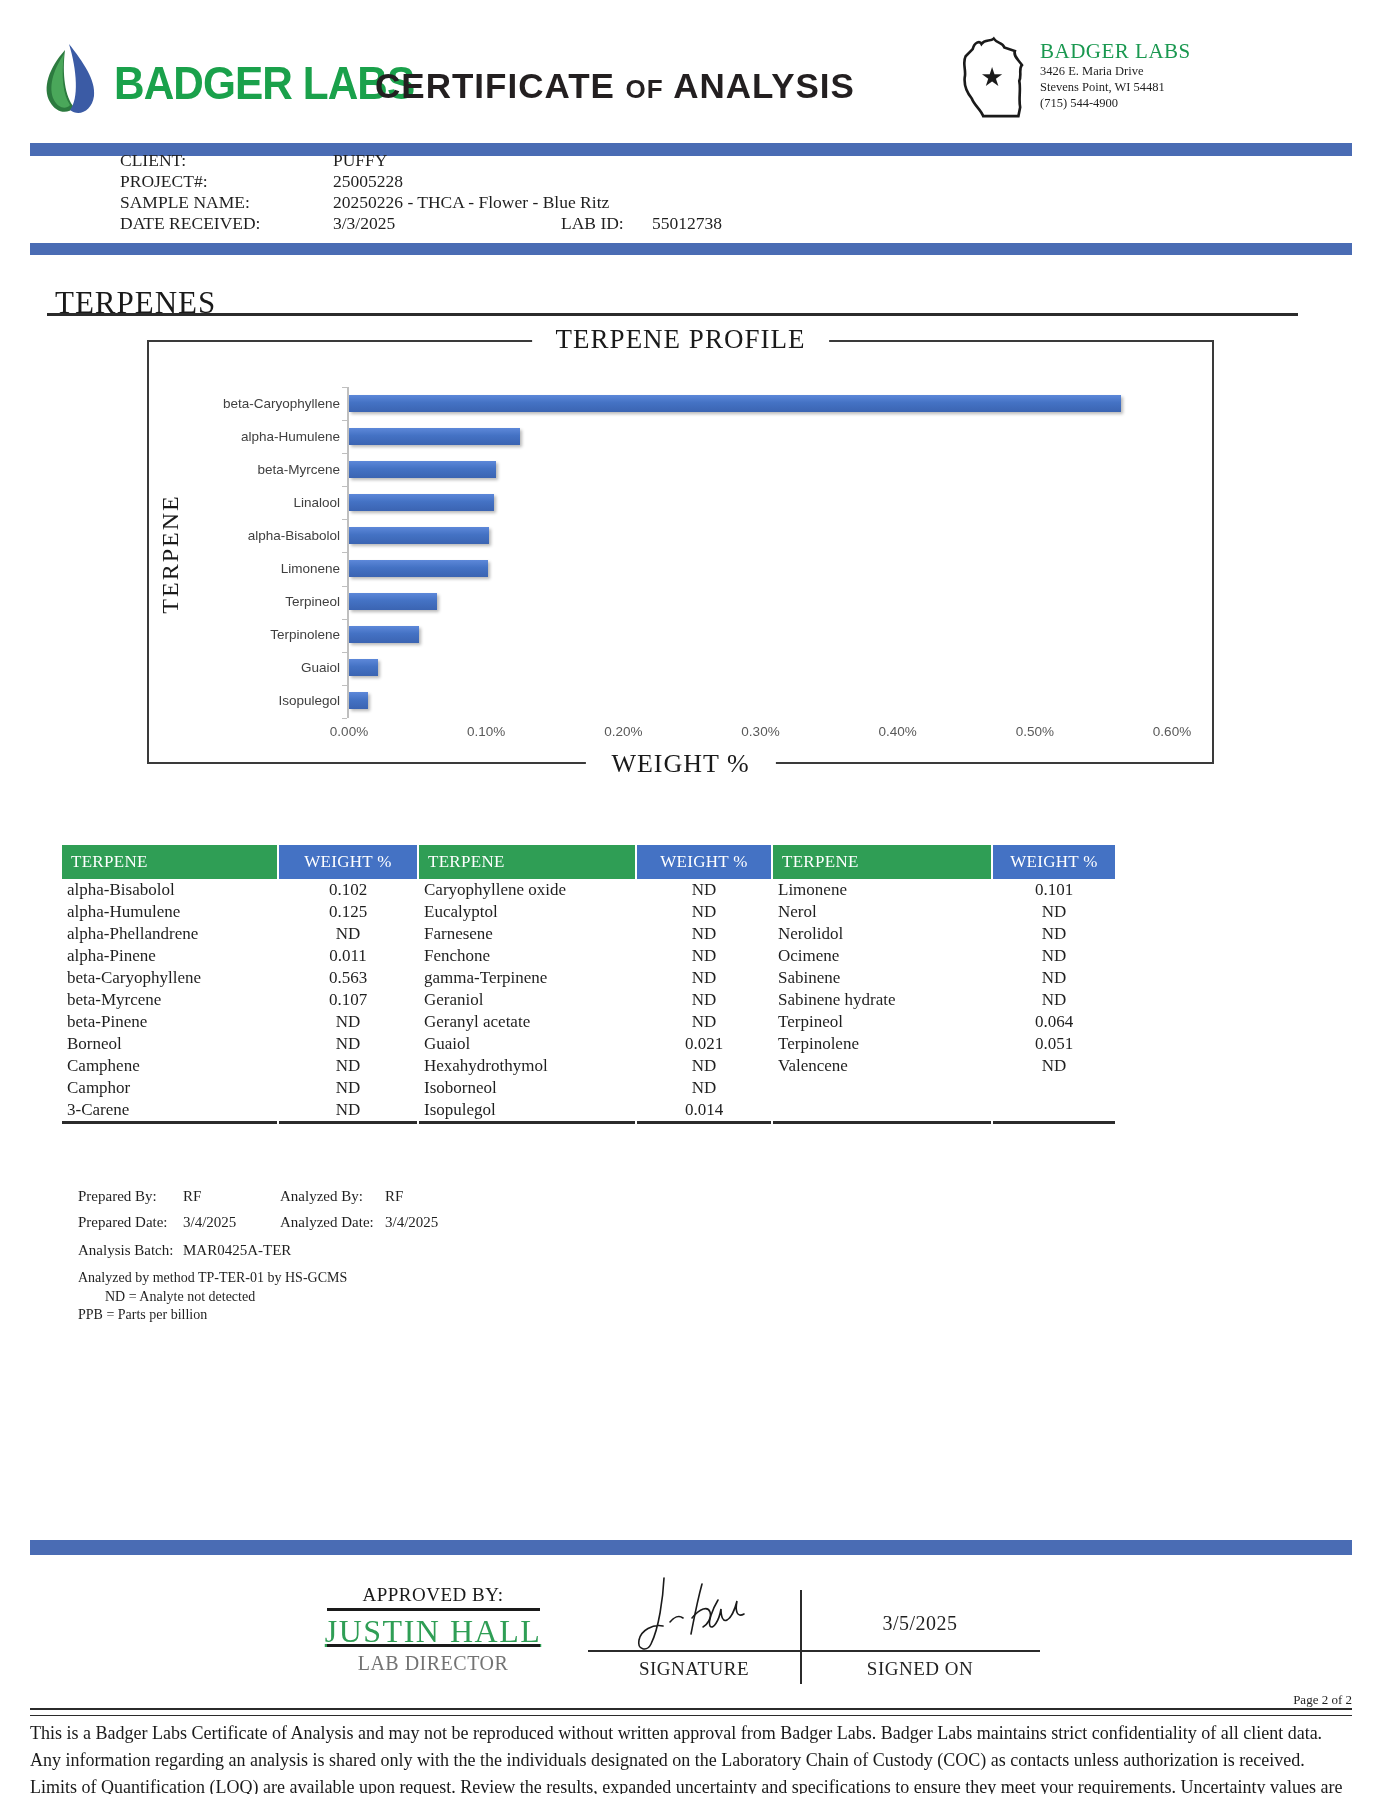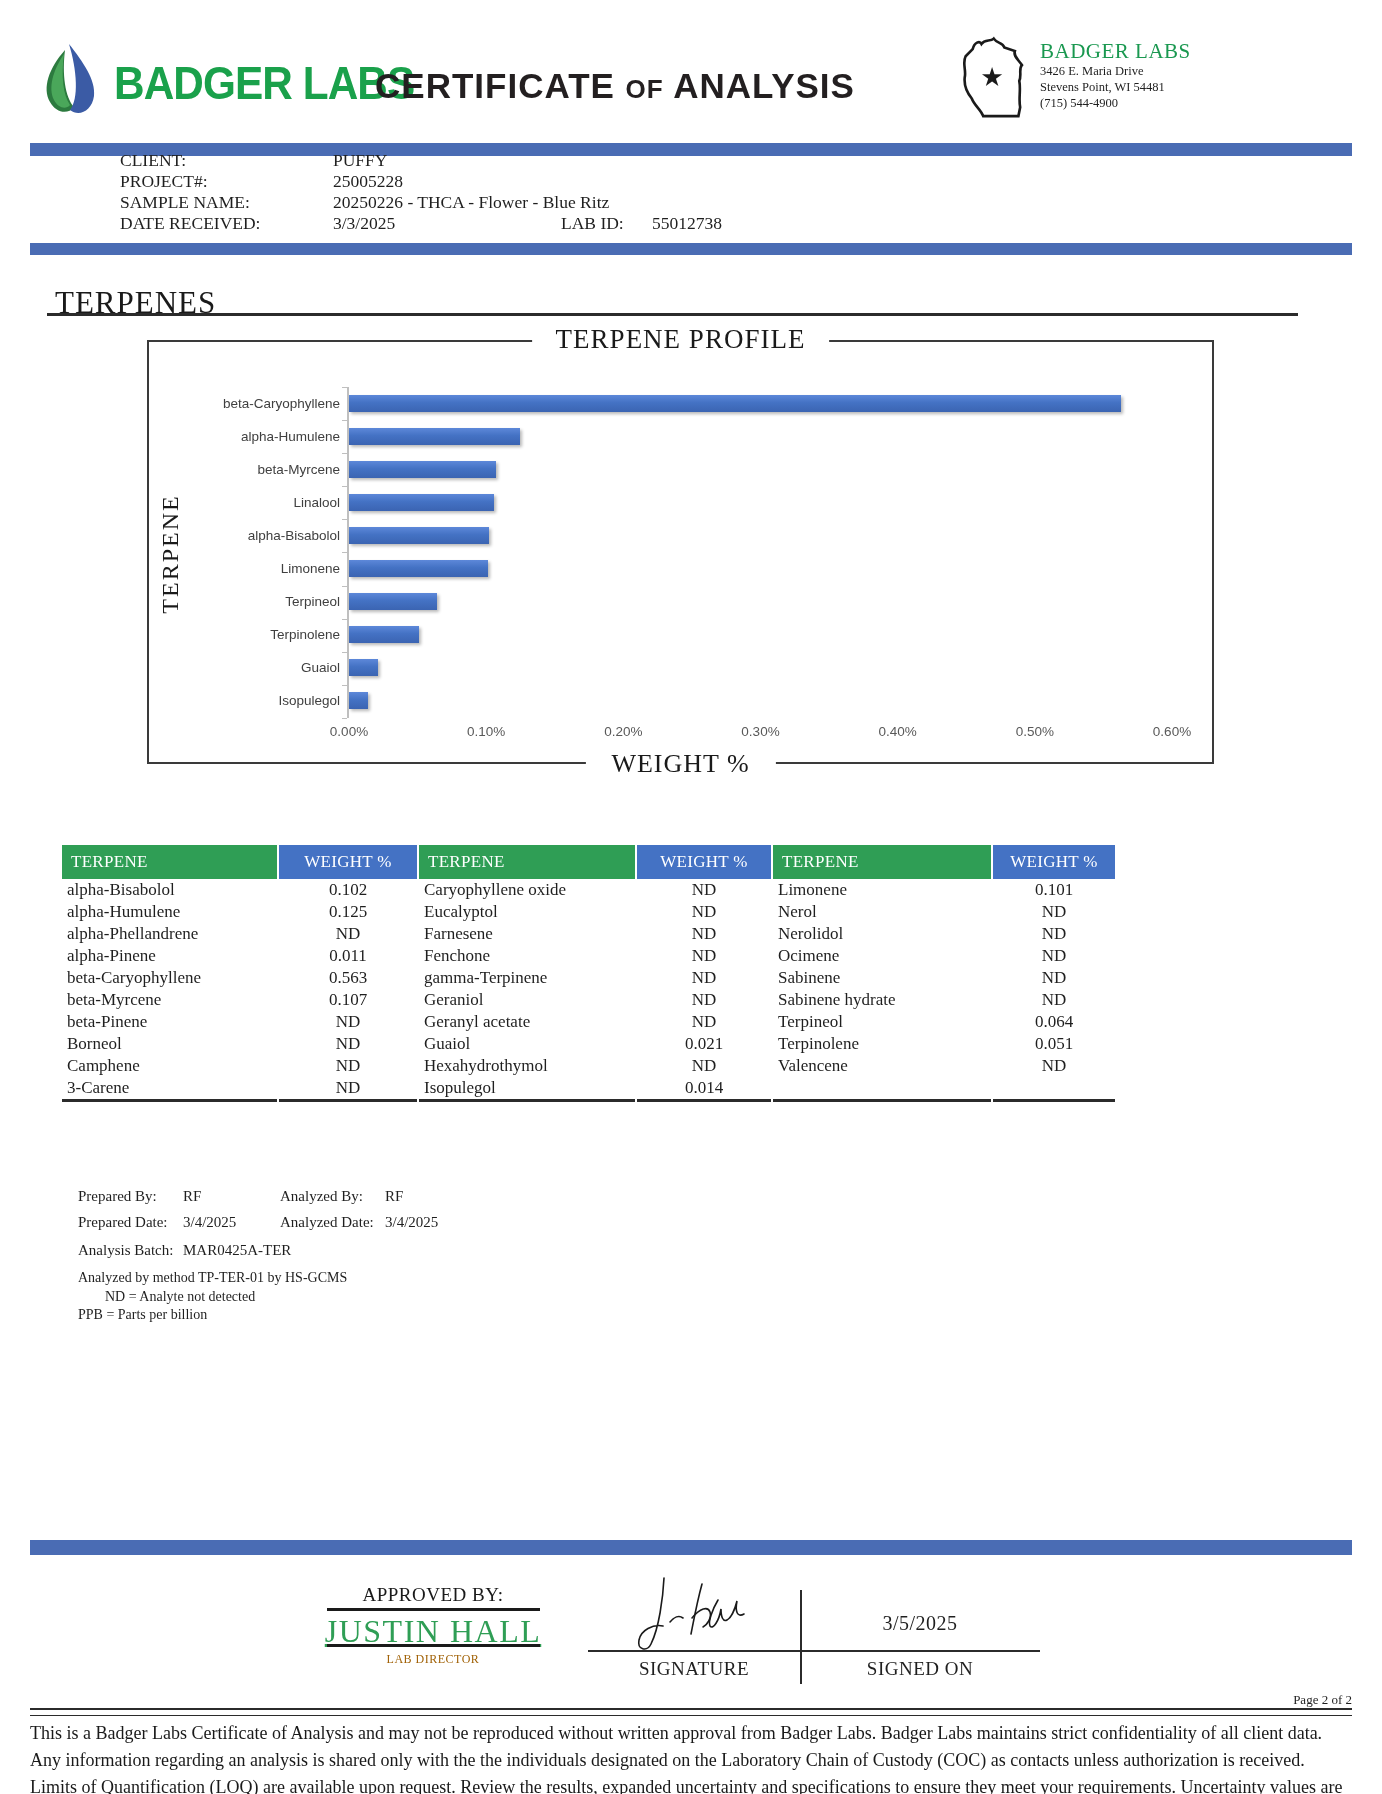--- a/index.html
+++ b/index.html
@@ -65,21 +65,21 @@
   tr:last-child td{border-bottom:3px solid #2b2b2b;}
 
   
   .prep{font-size:15px;}
   .note{font-size:14px;}
 
   
   .ap-center{width:226px;text-align:center;white-space:nowrap;}
   .ap-label{font-size:19px;letter-spacing:.5px;color:#1a1a1a;}
   .ap-name{font-size:32px;letter-spacing:1.5px;color:#2f9e55;text-decoration:underline;}
-  .ap-role{font-size:12px;letter-spacing:.5px;color:#a16207;}
+  .ap-role{font-size:20px;letter-spacing:.5px;color:#737373;}
   .ap-line{height:2.5px;background:#1a1a1a;}
   .sig-line{left:588px;top:1650px;width:452px;height:2px;background:#2b2b2b;}
   .v-div{left:800px;top:1590px;width:2px;height:94px;background:#2b2b2b;}
   .sig-cap{font-size:19px;letter-spacing:.5px;text-align:center;white-space:nowrap;}
 
   
   .pageno{left:1052px;top:1692px;width:300px;text-align:right;font-size:13px;}
   .dline{left:30px;top:1708px;width:1322px;height:5px;
          border-top:2.5px solid #2b2b2b;border-bottom:1.5px solid #2b2b2b;}
   .disc{left:30px;top:1720px;width:1322px;font-size:18px;line-height:1.5;color:#1a1a1a;}
@@ -305,20 +305,28 @@
           </tr>
           <tr>
             <td class="tname">Camphene</td>
             <td class="tval">ND</td>
             <td class="tname">Hexahydrothymol</td>
             <td class="tval">ND</td>
             <td class="tname">Valencene</td>
             <td class="tval">ND</td>
           </tr>
           <tr>
+            <td class="tname">Camphor</td>
+            <td class="tval">ND</td>
+            <td class="tname">Isoborneol</td>
+            <td class="tval">ND</td>
+            <td class="tname"></td>
+            <td class="tval"></td>
+          </tr>
+          <tr>
             <td class="tname">3-Carene</td>
             <td class="tval">ND</td>
             <td class="tname">Isopulegol</td>
             <td class="tval">0.014</td>
             <td class="tname"></td>
             <td class="tval"></td>
           </tr>
         </tbody>
     </table>
   </div>

